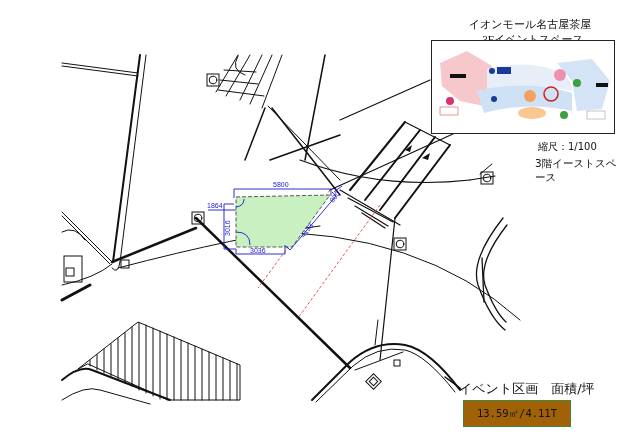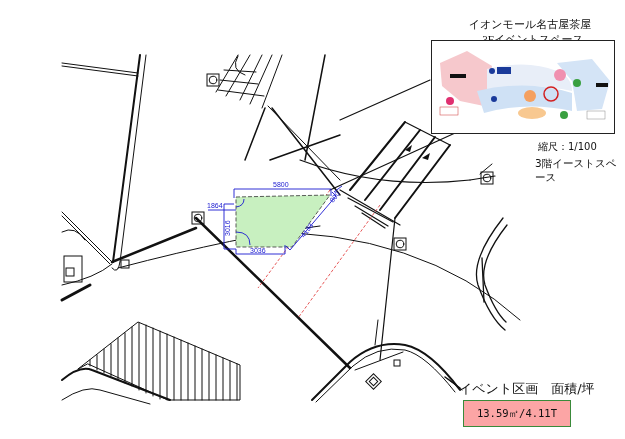--- a/index.html
+++ b/index.html
@@ -9,21 +9,21 @@
     .title { position: absolute; left: 440px; top: 10px; width: 180px; text-align: center;
              font-size: 11px; line-height: 14px; color: #111; }
     .title .t1 { display: block; margin-top: 8px; }
     .title .t2 { display: block; padding-left: 6px; font-family: Liberation Serif, serif; }
     .keymap { position: absolute; left: 431px; top: 40px; width: 182px; height: 92px;
               border: 1.5px solid #222; background: #fff; overflow: hidden; }
     .scale { position: absolute; left: 538px; top: 140px; font-size: 10px; color: #111; }
     .space-label { position: absolute; left: 500px; top: 157px; font-size: 10.5px; color: #111; margin-left: 35px; }
     .area-title { position: absolute; left: 459px; top: 380px; font-size: 13px; color: #111; }
     .area-box { position: absolute; left: 463px; top: 400px; width: 106px; height: 25px;
-                border: 1.5px solid #3a8a3a; background: #fca5a5; text-align: center;
+                border: 1.5px solid #3a8a3a; background: #a16207; text-align: center;
                 font-size: 10.5px; line-height: 25px; color: #111;
                 font-family: "DejaVu Sans Mono", "Liberation Mono", monospace; }
     .dim { font-family: "Liberation Sans", sans-serif; font-size: 7px; fill: #1a1ad0; }
   </style>
 </head>
 <body>
 
 <svg id="canvas" viewBox="0 0 625 439" xmlns="http://www.w3.org/2000/svg">
   <g stroke="#111" fill="none" stroke-linecap="round">
 

